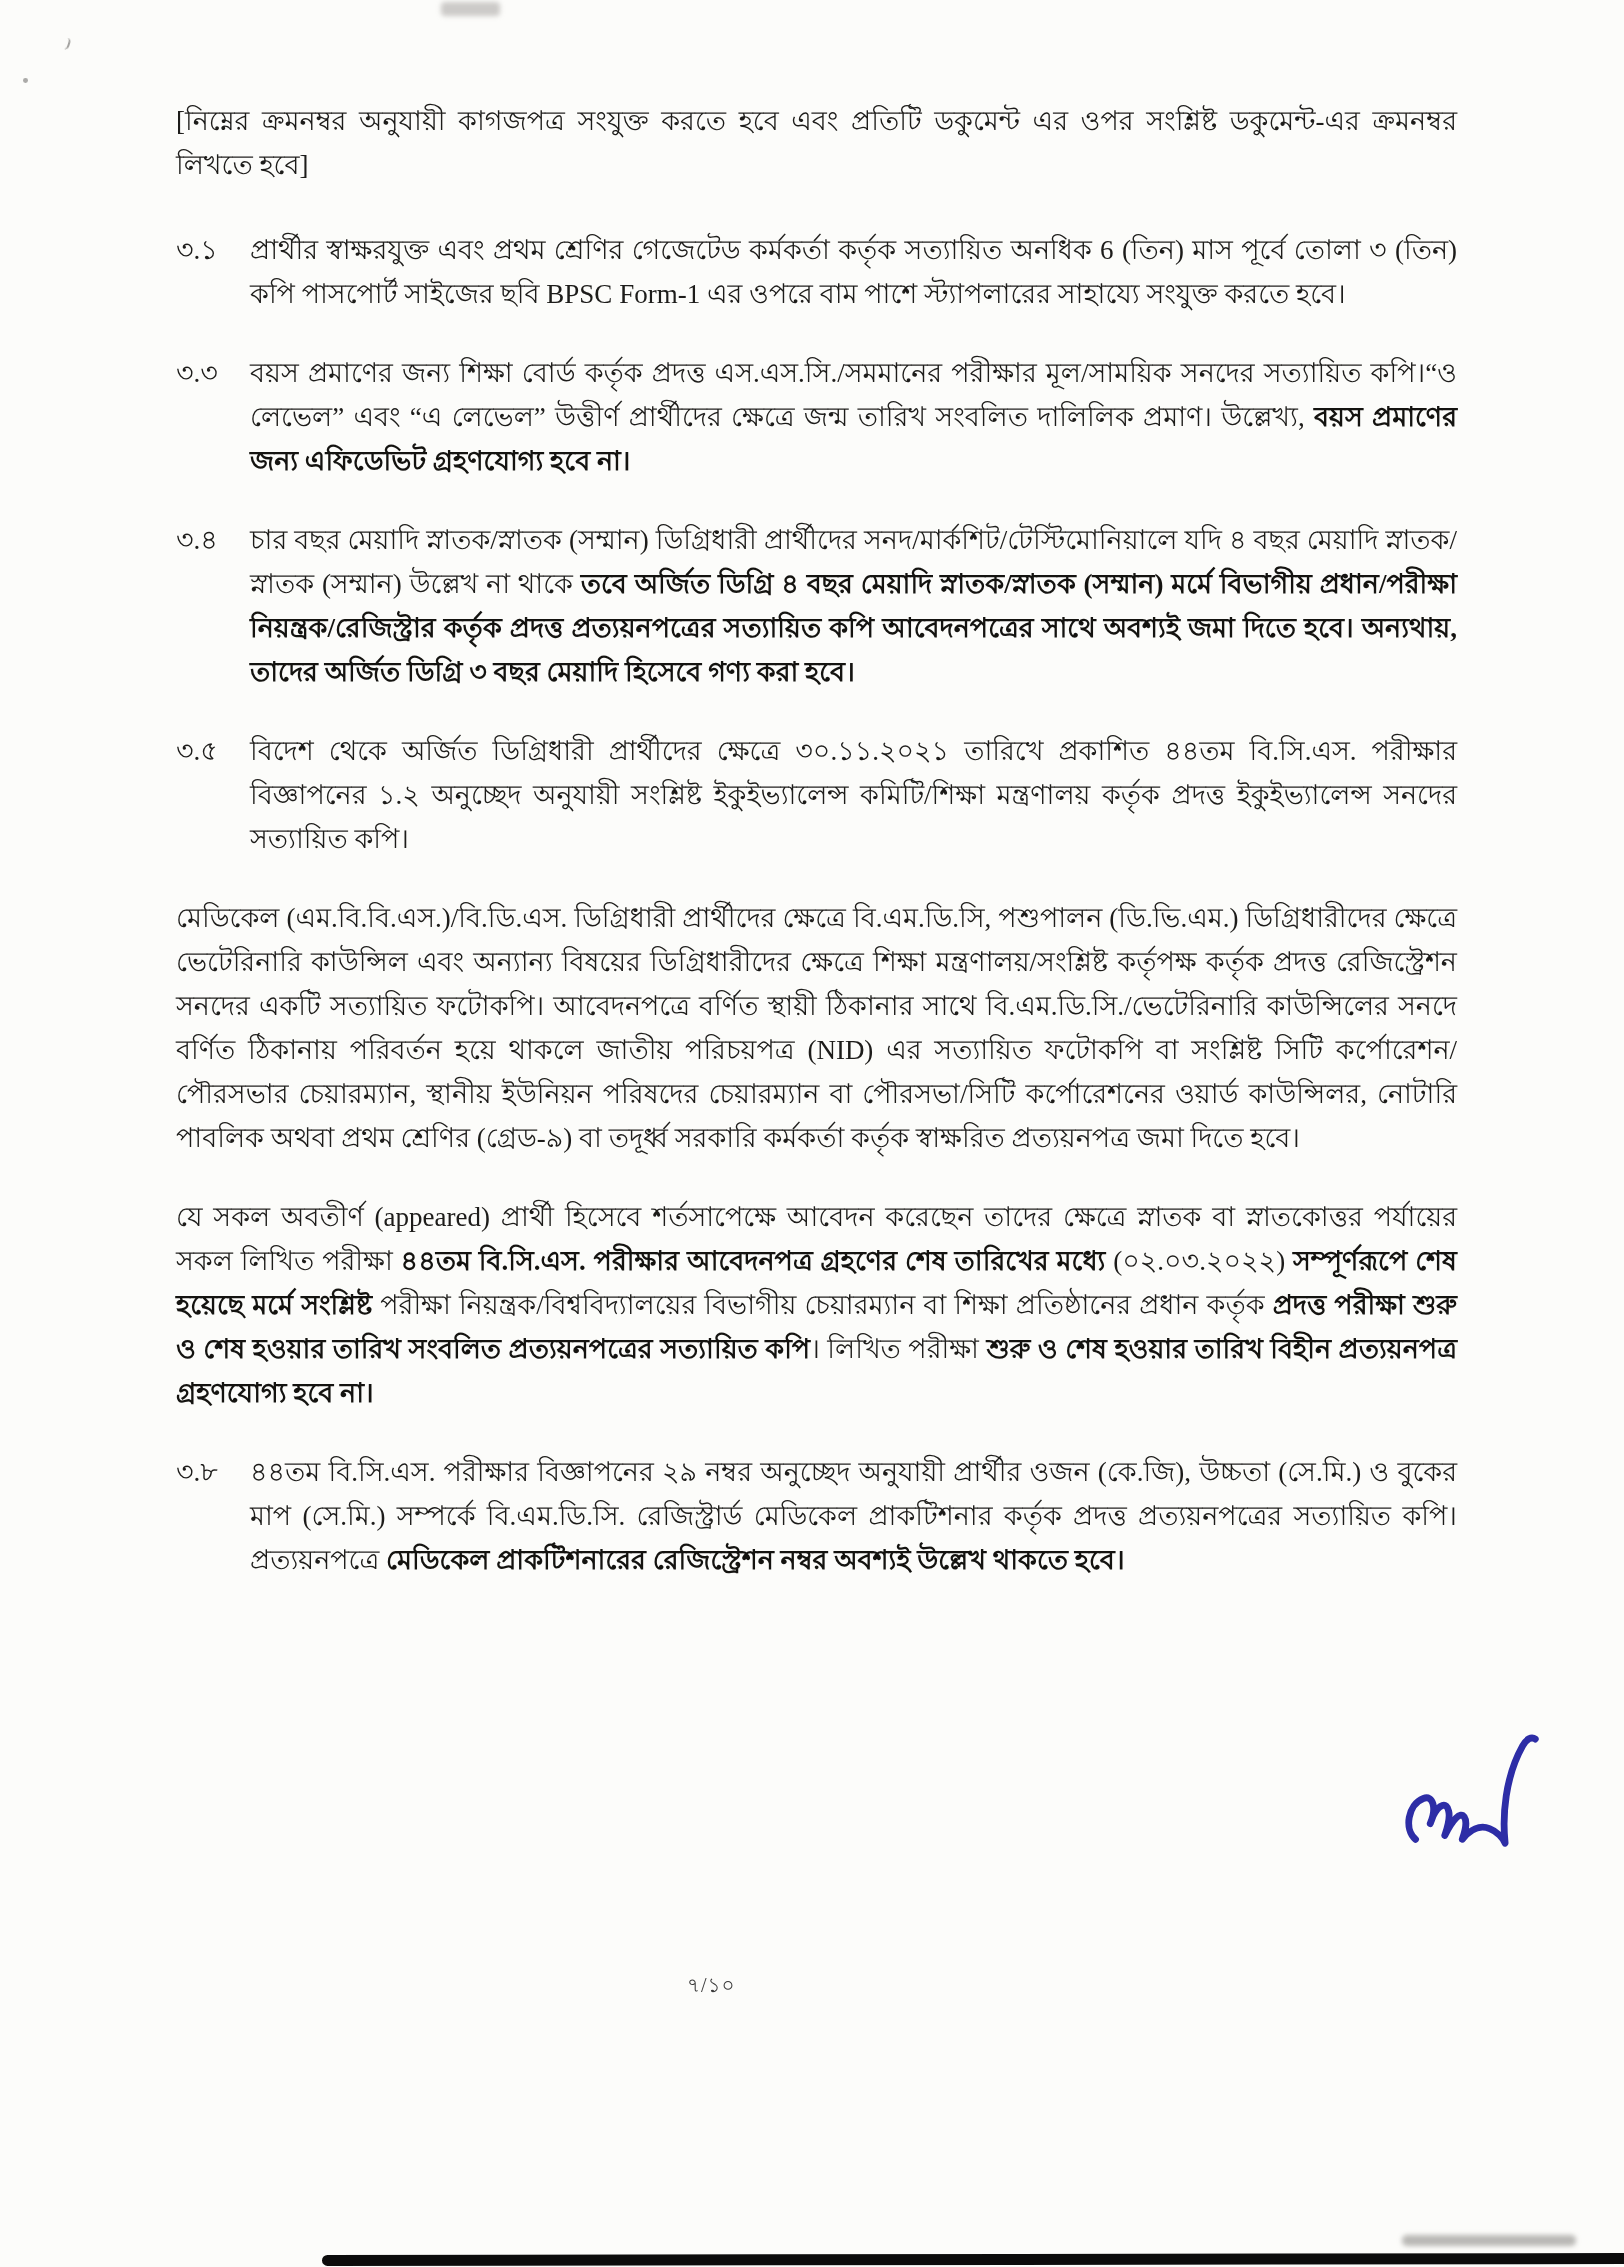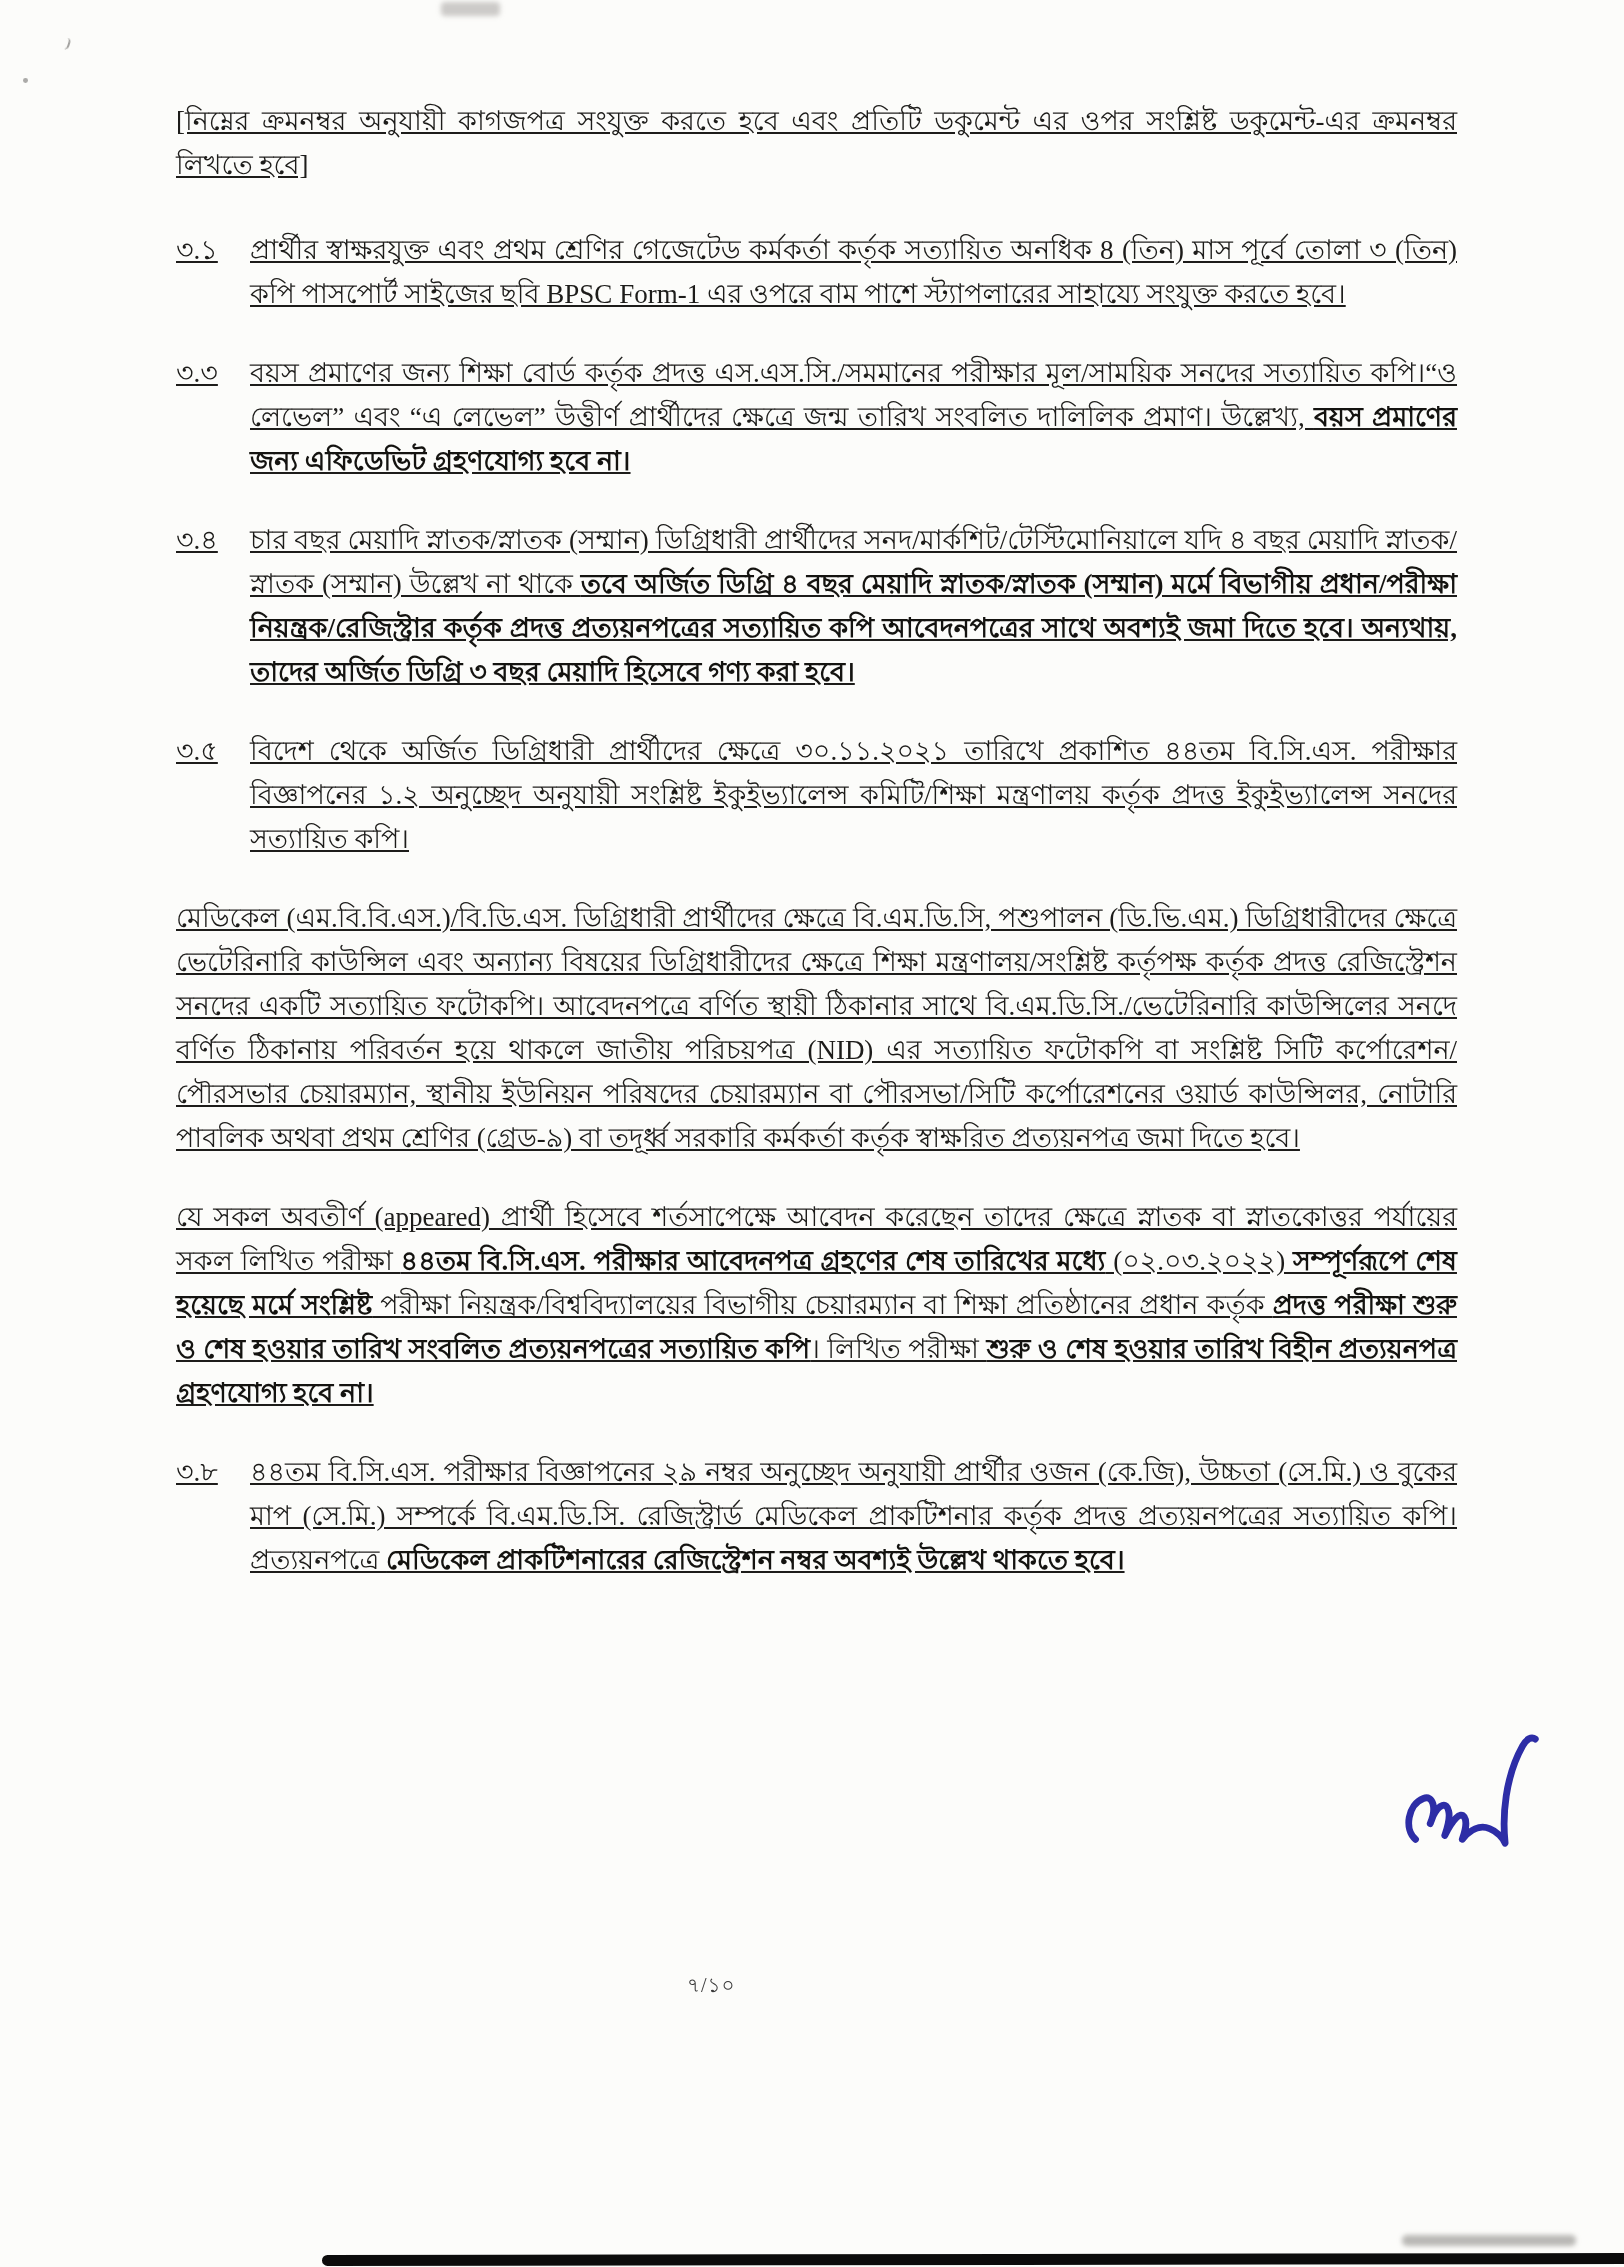--- a/index.html
+++ b/index.html
@@ -7,21 +7,21 @@
     position:relative;
     width:1625px;height:2267px;
     margin:0 auto;
     background:#fcfcfa;
     overflow:hidden;
     font-family:"Liberation Serif", serif;
     color:#1d1c1a;
   }
   .content{
     position:absolute;
-    left:176px; width:1281px; top:99px;text-decoration:underline;
+    left:176px; width:1281px; top:99px;
   }
   .intro{
     font-size:27px; line-height:44px;
     text-align:justify;
     margin:0 0 41px 0;
   }
   .item{display:flex; margin-bottom:35px;justify-content:space-between;}
   .item .num{
     flex:0 0 74px;
     font-size:27px; line-height:44px;
@@ -74,21 +74,21 @@
 </head>
 <body>
 
 <div class="page">
 
   <div class="content">
     <p class="intro">[নিম্নের ক্রমনম্বর অনুযায়ী কাগজপত্র সংযুক্ত করতে হবে এবং প্রতিটি ডকুমেন্ট এর ওপর সংশ্লিষ্ট ডকুমেন্ট-এর ক্রমনম্বর লিখতে হবে]</p>
     <div id="items">
   <div class="item">
     <div class="num">৩.১</div>
-    <div class="body"><span>প্রার্থীর স্বাক্ষরযুক্ত এবং প্রথম শ্রেণির গেজেটেড কর্মকর্তা কর্তৃক সত্যায়িত অনধিক 8 (তিন) মাস পূর্বে তোলা ৩ (তিন) কপি পাসপোর্ট সাইজের ছবি BPSC Form-1 এর ওপরে বাম পাশে স্ট্যাপলারের সাহায্যে সংযুক্ত করতে হবে।</span></div>
+    <div class="body"><span>প্রার্থীর স্বাক্ষরযুক্ত এবং প্রথম শ্রেণির গেজেটেড কর্মকর্তা কর্তৃক সত্যায়িত অনধিক 6 (তিন) মাস পূর্বে তোলা ৩ (তিন) কপি পাসপোর্ট সাইজের ছবি BPSC Form-1 এর ওপরে বাম পাশে স্ট্যাপলারের সাহায্যে সংযুক্ত করতে হবে।</span></div>
   </div>
 
 
   <div class="item">
     <div class="num">৩.৩</div>
     <div class="body"><span>বয়স প্রমাণের জন্য শিক্ষা বোর্ড কর্তৃক প্রদত্ত এস.এস.সি./সমমানের পরীক্ষার মূল/সাময়িক সনদের সত্যায়িত কপি।“ও লেভেল” এবং “এ লেভেল” উত্তীর্ণ প্রার্থীদের ক্ষেত্রে জন্ম তারিখ সংবলিত দালিলিক প্রমাণ। উল্লেখ্য, </span><span class="b">বয়স প্রমাণের জন্য এফিডেভিট গ্রহণযোগ্য হবে না।</span></div>
   </div>
 
   <div class="item">
     <div class="num">৩.৪</div>

